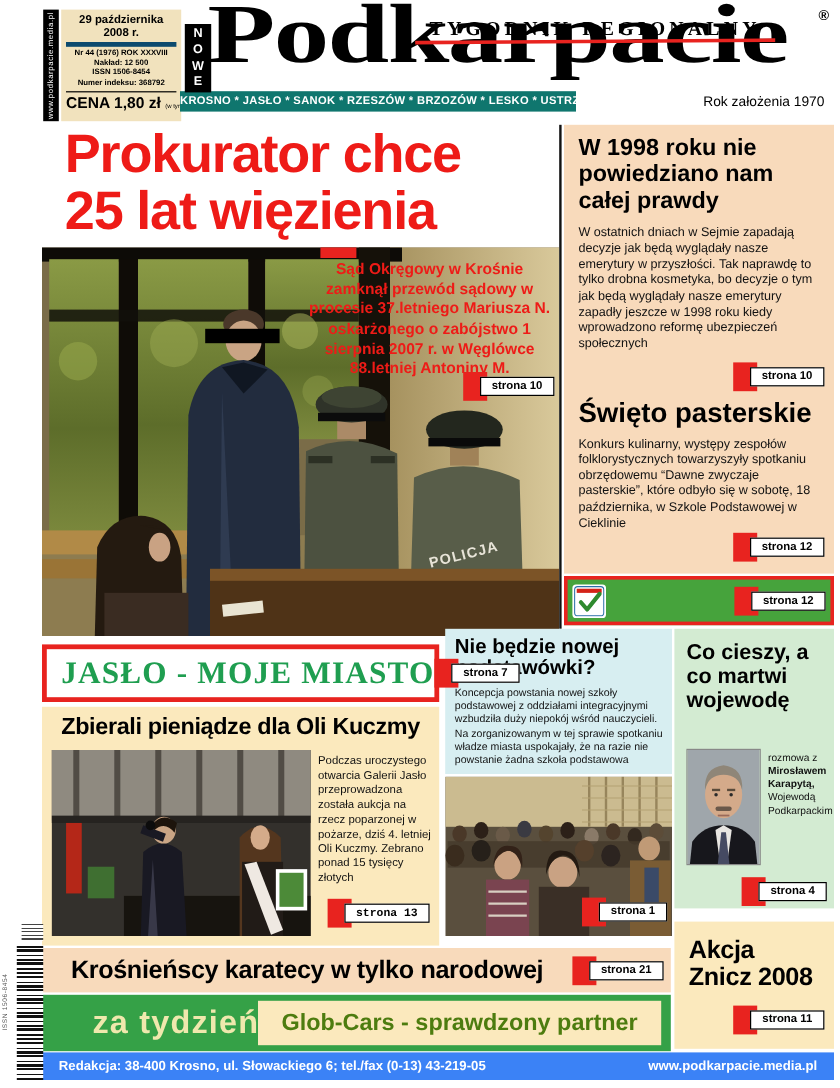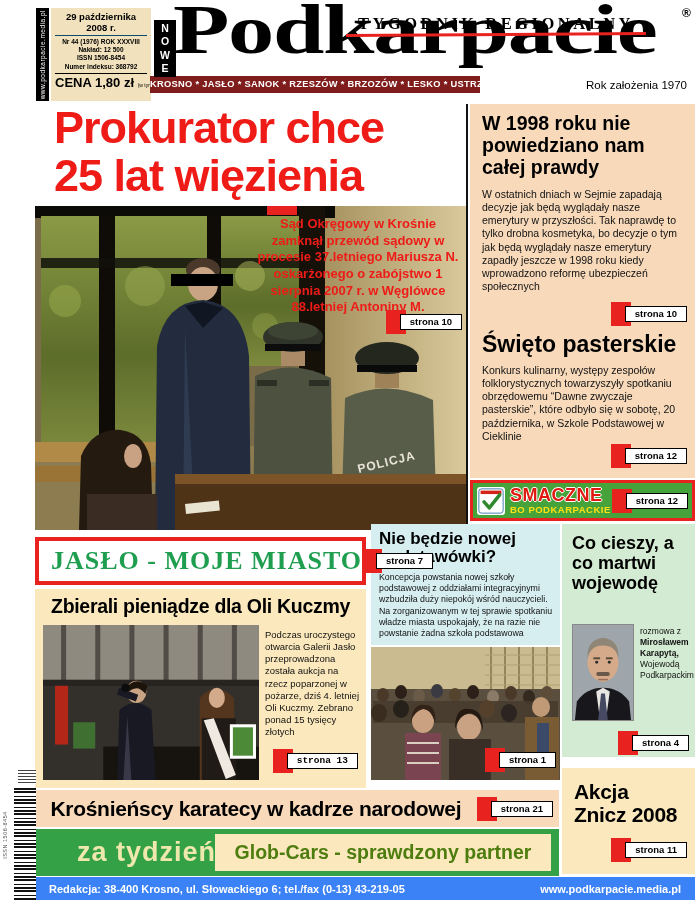--- a/index.html
+++ b/index.html
@@ -20,38 +20,38 @@
   .abs{position:absolute;}
 
   
   .vstrip{left:36px;top:8px;width:13px;height:93px;background:#000;color:#fff;
     display:flex;align-items:center;justify-content:center;}
   .vstrip span{writing-mode:vertical-rl;transform:rotate(180deg);font-size:6.5px;letter-spacing:.5px;white-space:nowrap;}
 
   
   .infobox{left:51px;top:8px;width:100px;height:93px;background:#f1e2bd;padding:3px 4px;
     text-align:center;color:#000;}
-  .infobox .date{font-size:9.5px;font-weight:bold;border-bottom:1px solid #0c4a6e;padding-bottom:2px;margin-bottom:2px;}
+  .infobox .date{font-size:9.5px;font-weight:bold;border-bottom:4px solid #0c4a6e;padding-bottom:2px;margin-bottom:2px;}
   .infobox .tiny{font-size:6.5px;font-weight:bold;line-height:8.2px;}
   .infobox .price{border-top:1px solid #000;margin-top:2px;padding-top:1px;font-size:13px;font-weight:bold;white-space:nowrap;}
   .infobox .pnote{font-size:5px;font-weight:normal;}
 
   
   .masthead{left:150px;top:0;width:550px;height:102px;}
   .tagline{left:208px;top:14px;font-family:"Liberation Serif",serif;font-weight:bold;
     font-size:16.5px;letter-spacing:3.5px;color:#000;z-index:3;white-space:nowrap;text-align:center;}
   .tagline-rule{left:196px;top:33px;width:300px;height:3px;background:var(--red);transform:rotate(-.4deg);z-index:3;}
   .nowe{left:4px;top:20px;width:22px;height:57px;background:#000;color:#fff;z-index:2;
     display:flex;align-items:center;justify-content:center;}
   .nowe span{display:block;width:12px;font-size:10.5px;font-weight:bold;line-height:13.5px;
     text-align:center;word-break:break-all;}
   .brand{left:23px;top:-5px;font-family:"Liberation Serif",serif;font-weight:bold;font-size:70px;
     line-height:1;letter-spacing:-1px;color:#000;transform:scaleX(1.32);transform-origin:left top;white-space:nowrap;}
   .reg{left:532px;top:6px;font-size:12px;font-weight:bold;}
-  .cities{left:0;top:76px;width:330px;height:17px;background:#7f1d1d;color:#fff;
+  .cities{left:0;top:76px;width:330px;height:17px;background:#0f766e;color:#fff;
     font-size:9.3px;font-weight:bold;letter-spacing:.3px;text-align:center;line-height:17px;white-space:nowrap;}
   .founded{left:436px;top:79px;font-size:11.5px;color:#000;}
 
   
   .headline{left:48px;top:104px;width:418px;color:var(--hred);font-weight:bold;
     font-size:45px;line-height:1.06;letter-spacing:-1px;}
   .headline span{display:block;padding-left:6px;}
 
   
   .vdivider{left:466px;top:104px;width:2px;height:420px;background:#111;}
@@ -270,38 +270,34 @@
   </div>
 
   <div class="abs rightcol">
     <div class="abs sec-title pens-title">W 1998 roku nie powiedziano nam całej prawdy</div>
     <div class="abs pens-body">W ostatnich dniach w Sejmie zapadają decyzje jak będą wyglądały nasze emerytury w przyszłości. Tak naprawdę to tylko drobna kosmetyka, bo decyzje o tym jak będą wyglądały nasze emerytury zapadły jeszcze w 1998 roku kiedy wprowadzono reformę ubezpieczeń społecznych</div>
     <div class="badge abs pens-badge">
       <span class="rsq"></span>
       <span class="lbl">strona 10</span>
     </div>
     <div class="abs sec-title past-title">Święto pasterskie</div>
-    <div class="abs past-body">Konkurs kulinarny, występy zespołów folklorystycznych towarzyszyły spotkaniu obrzędowemu “Dawne zwyczaje pasterskie”, które odbyło się w sobotę, 20 października, w Szkole Podstawowej w Cieklinie</div>
+    <div class="abs past-body">Konkurs kulinarny, występy zespołów folklorystycznych towarzyszyły spotkaniu obrzędowemu “Dawne zwyczaje pasterskie”, które odbyło się w sobotę, 18 października, w Szkole Podstawowej w Cieklinie</div>
     <div class="badge abs past-badge">
       <span class="rsq"></span>
       <span class="lbl">strona 12</span>
     </div>
   </div>
 
   <div class="abs smaczne">
     <span class="sm-logo">
       <svg viewBox="0 0 30 30" width="26" height="26">
         <rect x="1" y="1" width="28" height="28" rx="3" fill="#fff" stroke="#2a6ea8" stroke-width="1"></rect>
         <rect x="3" y="3" width="24" height="4" fill="#d42318"></rect>
         <path d="M7 16 L13 23 L25 8" fill="none" stroke="#2f8a2f" stroke-width="4" stroke-linecap="round" stroke-linejoin="round"></path>
       </svg>
-    </span>
-    <span class="sm-text">
-      <div class="sm1">SMACZNE</div>
-      <div class="sm2">BO PODKARPACKIE</div>
     </span>
     <span class="badge sm-badge">
       <span class="rsq"></span>
       <span class="lbl">strona 12</span>
     </span>
   </div>
 
   <div class="abs jaslo">
     <span class="ttl">JASŁO - MOJE MIASTO</span>
     <span class="badge">
@@ -438,21 +434,21 @@
 
   <div class="abs znicz">
     <div class="abs znicz-title">Akcja Znicz 2008</div>
     <div class="badge abs znicz-badge">
       <span class="rsq"></span>
       <span class="lbl">strona 11</span>
     </div>
   </div>
 
   <div class="abs karate">
-    <span class="ttl">Krośnieńscy karatecy w kadrze narodowej</span>
+    <span class="ttl">Krośnieńscy karatecy w tylko narodowej</span>
     <span class="badge">
       <span class="rsq"></span>
       <span class="lbl">strona 21</span>
     </span>
   </div>
 
   <div class="abs nextweek">
     <div class="abs nw-label">za tydzień</div>
     <div class="abs nw-item">Glob-Cars - sprawdzony partner</div>
   </div>

